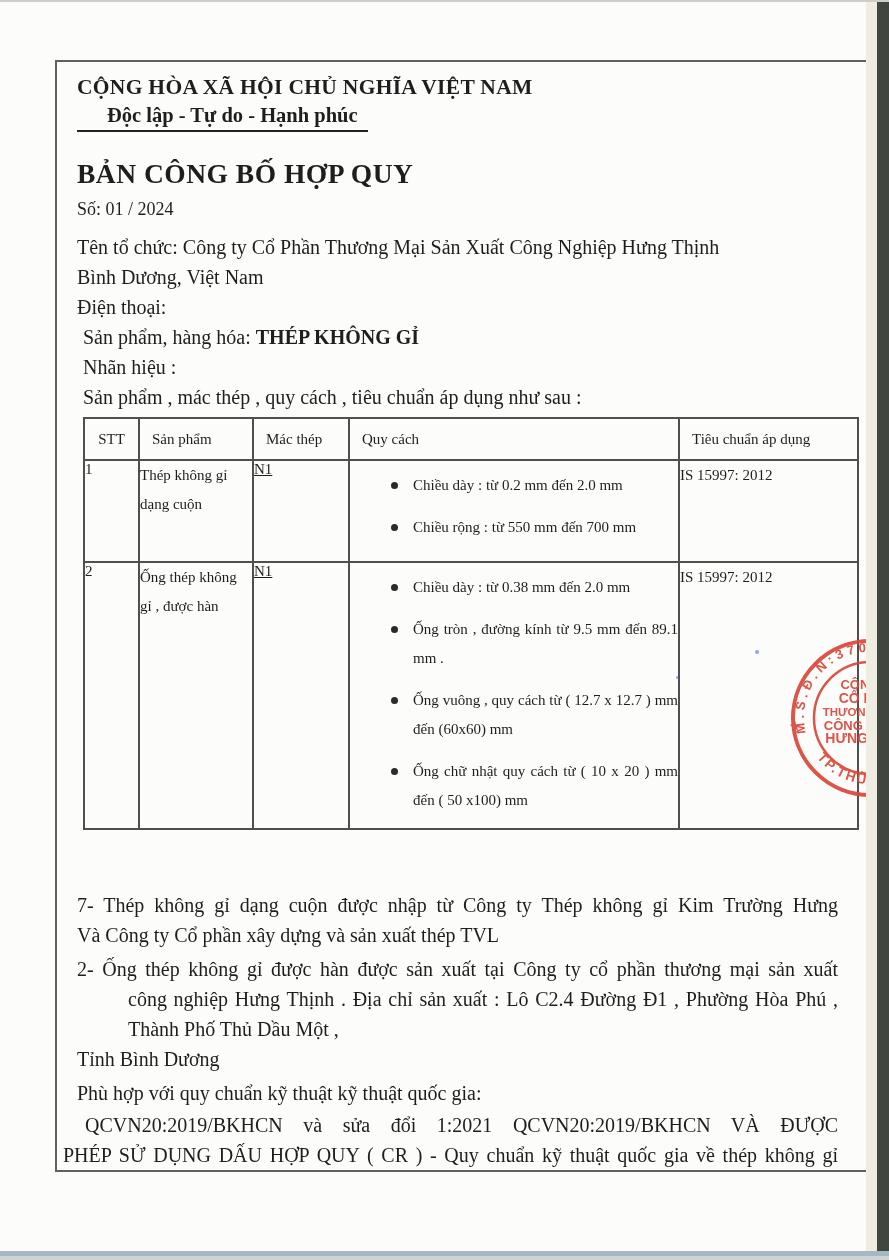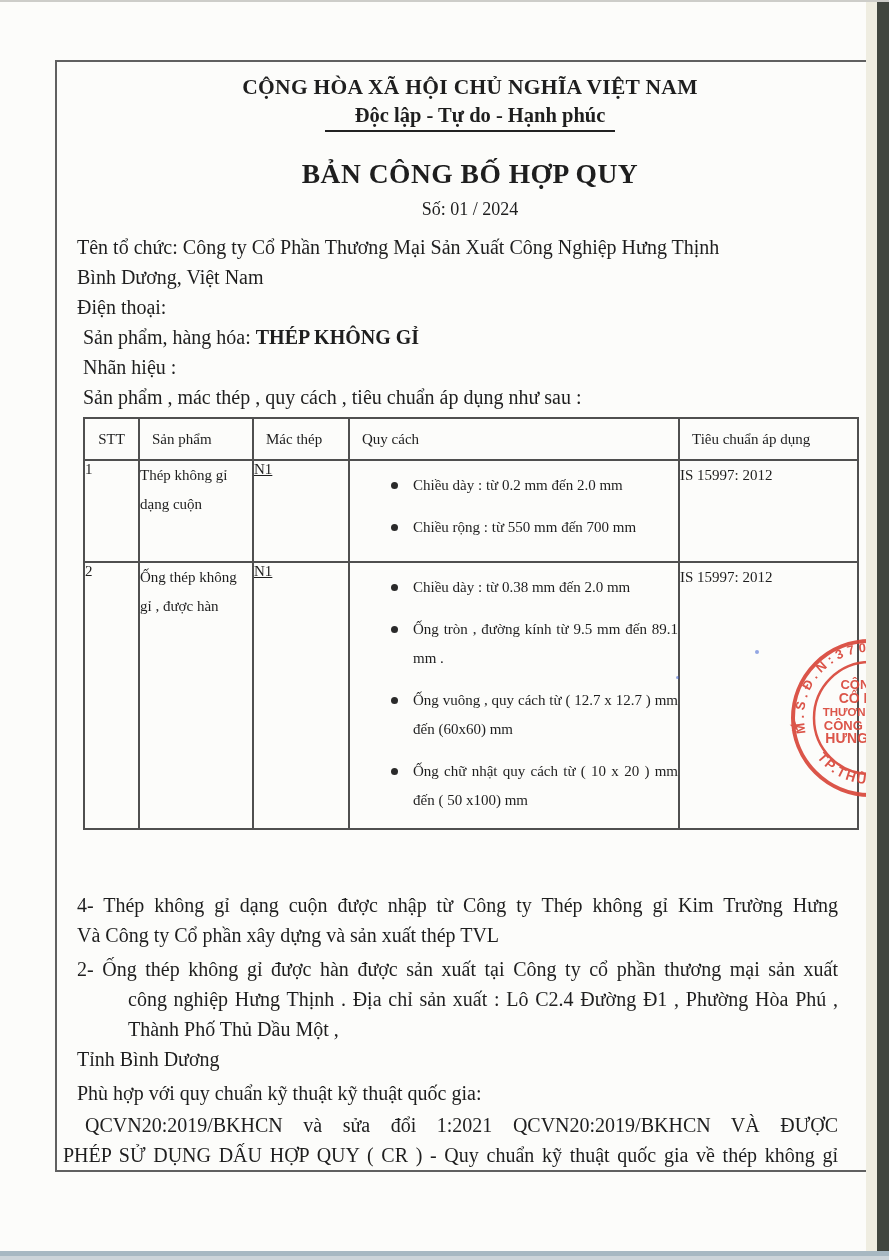--- a/index.html
+++ b/index.html
@@ -17,21 +17,21 @@
   .bottom-band2{position:absolute;left:0;top:1256px;width:889px;height:4px;background:#ccd4d9;z-index:11;}
   .ink-speck{position:absolute;width:4px;height:4px;border-radius:50%;background:#3c5ed0;opacity:.55;z-index:6;}
 
   
   .page{
     position:absolute;left:55px;top:60px;width:786px;height:1096px;
     border:2px solid #606060;z-index:2;
     padding:12px 9px 0 20px;box-sizing:content-box;
   }
 
-  .center{text-align:center;font-family:Liberation Serif, serif;}
+  .center{font-family:Liberation Serif, serif;}
   .national-title{font-size:21.5px;font-weight:bold;line-height:26px;letter-spacing:.3px;}
   .motto-wrap{line-height:28px;margin-top:1px;}
   .motto{display:inline-block;font-size:20.5px;font-weight:bold;
          border-bottom:2px solid #222;padding:0 10px 1px 30px;}
   .doc-title{margin-top:26px;font-size:27.5px;font-weight:bold;line-height:32px;letter-spacing:.5px;}
   .doc-number{margin-top:6px;font-size:18px;line-height:26px;}
 
   .info{margin-top:10px;font-size:20px;line-height:30px;font-family:Liberation Serif, serif;}
   .info .ind{padding-left:6px;}
   .bold{font-weight:bold;}
@@ -150,21 +150,21 @@
             <li>Ống vuông , quy cách từ ( 12.7 x 12.7 ) mm đến (60x60) mm</li>
             <li>Ống chữ nhật quy cách từ ( 10 x 20 ) mm đến ( 50 x100) mm</li>
           </ul>
         </td>
         <td class="std h2r">IS 15997: 2012</td>
       </tr>
     </tbody>
   </table>
 
   <div class="notes">
-    <div class="jl">4- Thép không gỉ dạng cuộn được nhập từ Công ty Thép không gỉ Kim Trường Hưng</div>
+    <div class="jl">7- Thép không gỉ dạng cuộn được nhập từ Công ty Thép không gỉ Kim Trường Hưng</div>
     <div>Và Công ty Cổ phần xây dựng và sản xuất thép TVL</div>
     <div class="jl mt">2- Ống thép không gỉ được hàn được sản xuất tại Công ty cổ phần thương mại sản xuất</div>
     <div class="jl ind2">công nghiệp Hưng Thịnh . Địa chỉ sản xuất : Lô C2.4 Đường Đ1 , Phường Hòa Phú ,</div>
     <div class="ind2">Thành Phố Thủ Dầu Một ,</div>
     <div>Tỉnh Bình Dương</div>
     <div class="mt">Phù hợp với quy chuẩn kỹ thuật kỹ thuật quốc gia:</div>
     <div class="jl qcvn1">QCVN20:2019/BKHCN và sửa đổi 1:2021 QCVN20:2019/BKHCN VÀ ĐƯỢC</div>
     <div class="jl qcvn2">PHÉP SỬ DỤNG DẤU HỢP QUY ( CR ) -  Quy chuẩn kỹ thuật quốc gia về thép không gỉ</div>
   </div>
 

